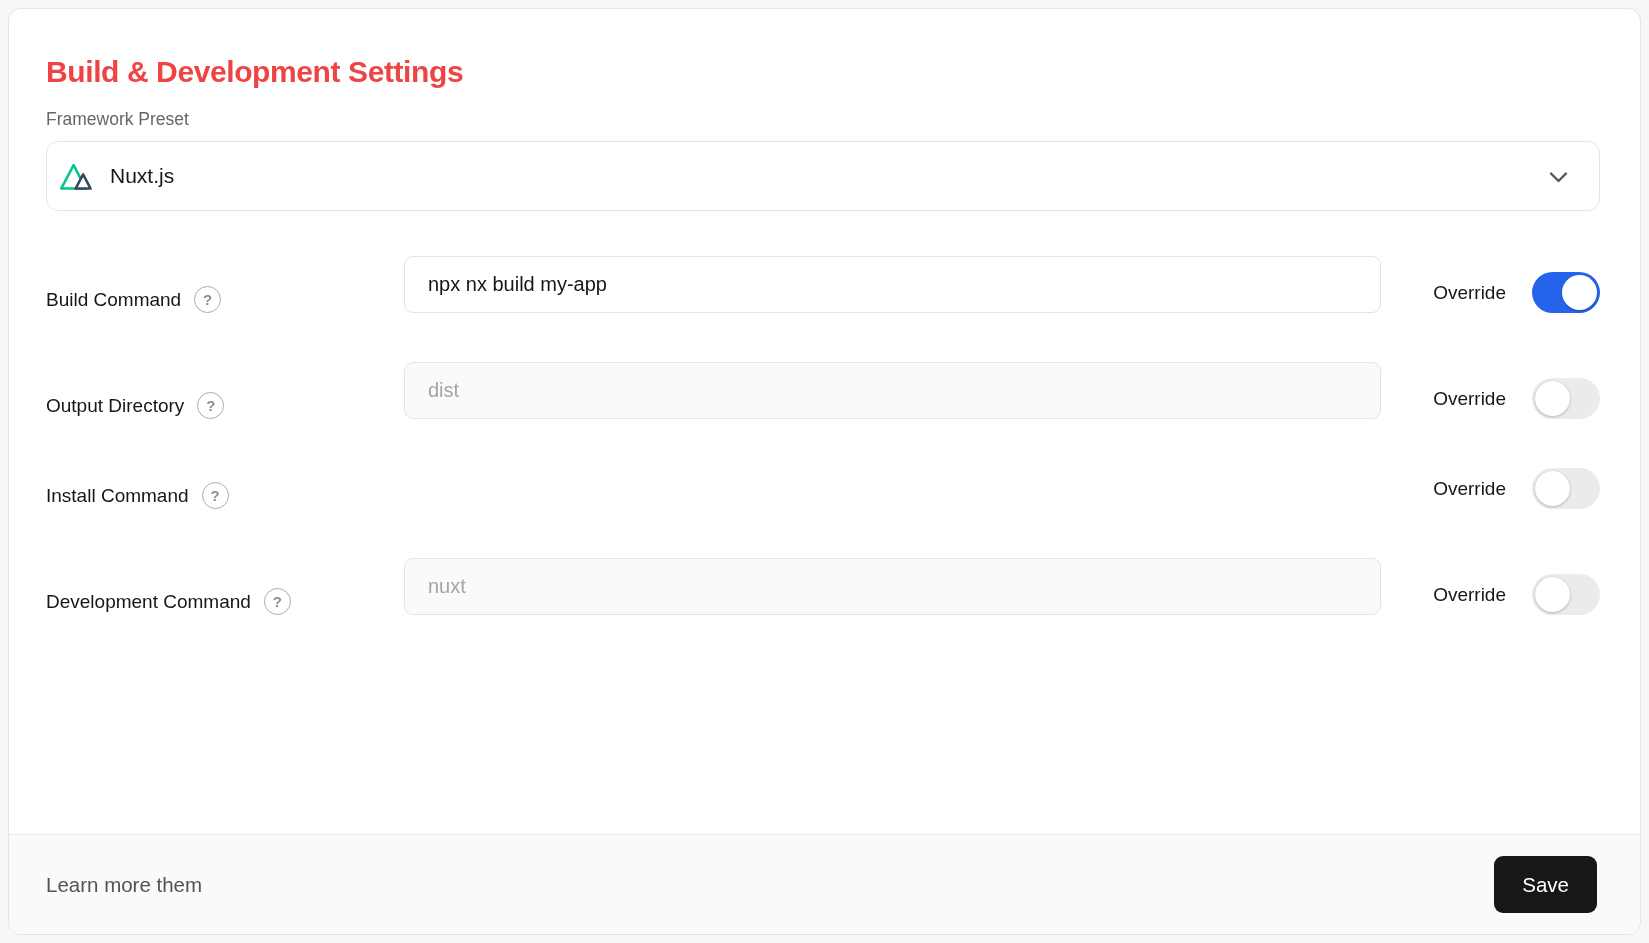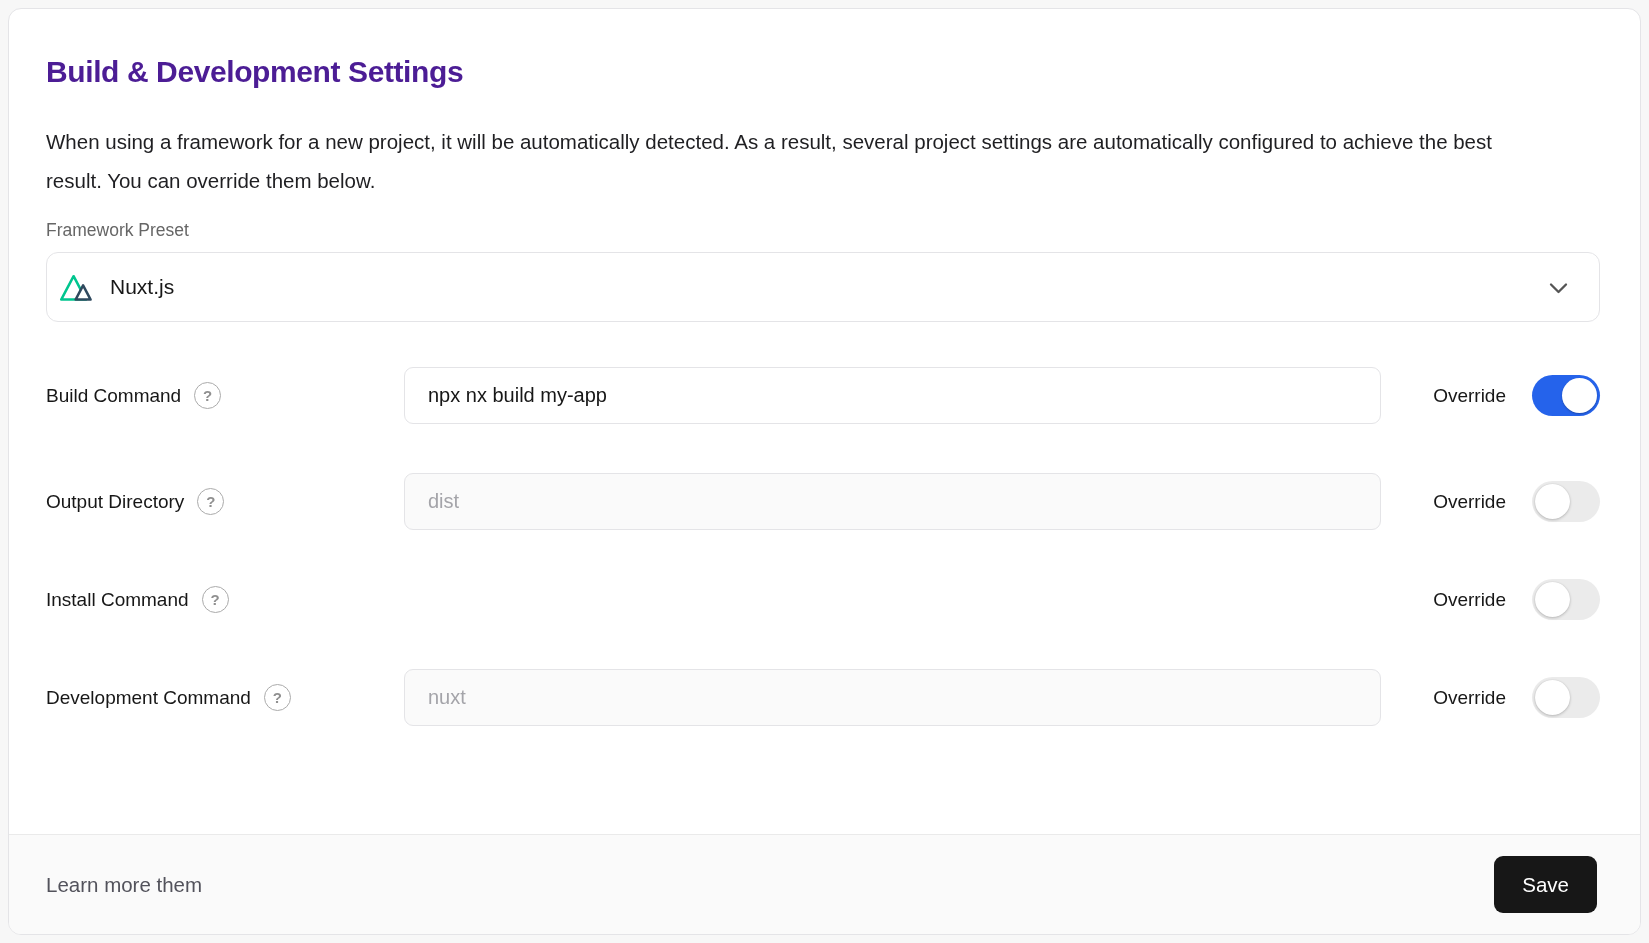--- a/index.html
+++ b/index.html
@@ -19,21 +19,21 @@
     overflow: hidden;
     display: flex;
     flex-direction: column;
   }
   .main { flex: 1; padding: 46px 40px 0 37px; }
 
   .panel-title {
     font-size: 30px;
     font-weight: 700;
     letter-spacing: -0.4px;
-    color: #4c1d95;
+    color: #ef4444;
   }
   .panel-desc {
     margin-top: 33px;
     font-size: 20.5px;
     line-height: 39px;
     max-width: 1495px;
     color: #1f1f22;
   }
 
   .field-label {
@@ -51,21 +51,21 @@
     background: #fff;
     display: flex;
     align-items: center;
     padding: 0 27px 0 12px;
     cursor: pointer;
   }
   .framework-select .fw-name { font-size: 21px; margin-left: 15px; color: #171717; }
   .framework-select .chevron { margin-left: auto; display: flex; }
 
   .rows { margin-top: 45px; }
-  .setting-row { display: flex; align-items: center; margin-bottom: 49px; }
+  .setting-row { display: flex; align-items: flex-end; margin-bottom: 49px; }
   .row-label-wrap { flex: 0 0 358px; display: flex; align-items: center; gap: 13px; }
   .row-label { font-size: 19px; font-weight: 500; color: #171717; }
   .help-icon {
     width: 27px; height: 27px;
     border: 1.7px solid #ababab;
     border-radius: 50%;
     display: flex; align-items: center; justify-content: center;
     font-size: 15px; font-weight: 600; color: #8f8f8f;
     flex: 0 0 auto;
   }
@@ -141,21 +141,20 @@
   }
 </style>
 </head>
 <body>
 
 <div class="card">
   <div class="main">
 
     <h2 class="panel-title">Build &amp; Development Settings</h2>
 
-    <p class="panel-desc">When using a framework for a new project, it will be automatically detected. As a result, several project settings are automatically configured to achieve the best result. You can override them below.</p>
 
     <div class="field-label">Framework Preset</div>
 
     <div class="framework-select">
       <span style="display:flex;">
         <svg width="36" height="30" viewBox="0 0 36 30" fill="none">
           <path d="M2.2 27.6 L14.6 4.2 L27 27.6 Z" stroke="#00c58e" stroke-width="2.5" stroke-linejoin="round" fill="none"></path>
           <path d="M16.6 27.6 L24.1 13.4 L31.6 27.6 Z" stroke="#2f495e" stroke-width="2.5" stroke-linejoin="round" fill="#ffffff"></path>
         </svg>
       </span>

